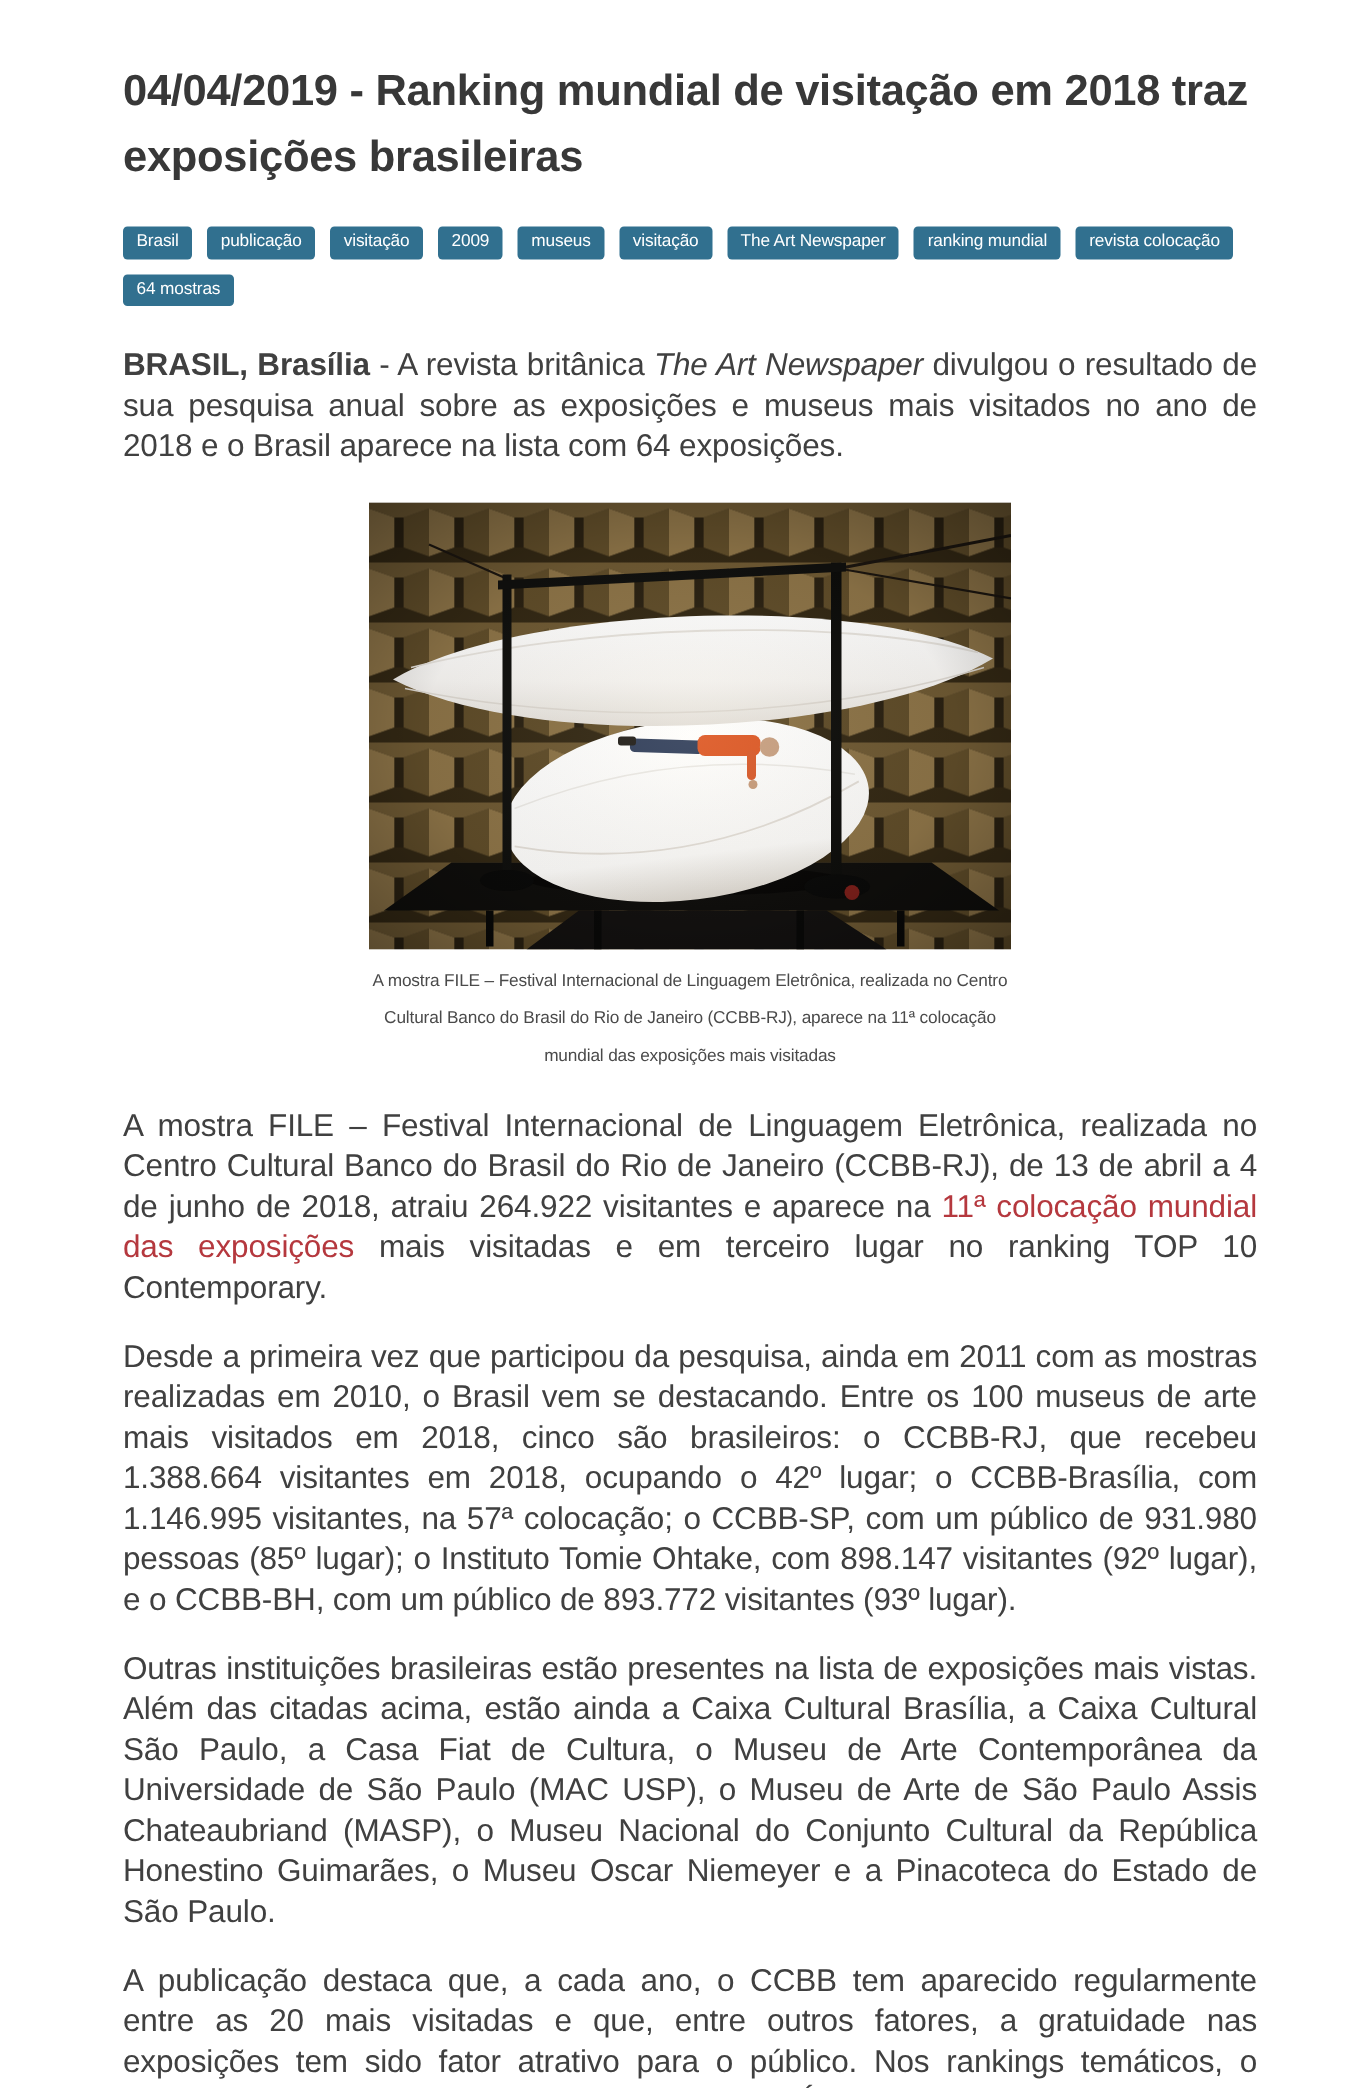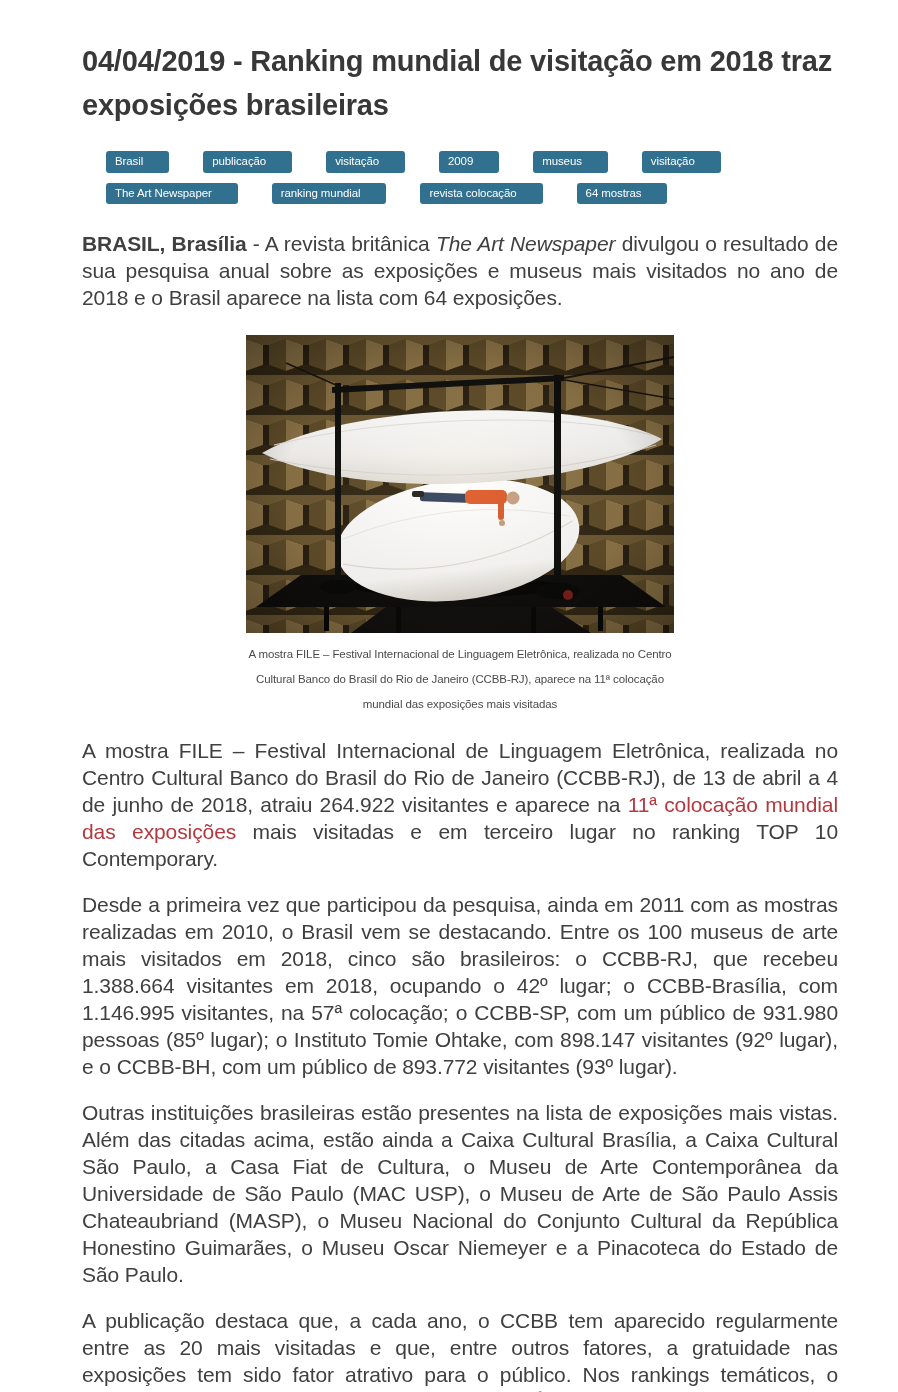--- a/index.html
+++ b/index.html
@@ -18,21 +18,21 @@
     color:var(--text);
   }
   .container{width:756px;margin-left:82px;padding-top:40px;}
   h1.title{
     font-size:29px;line-height:1.5;font-weight:700;color:var(--title);
     margin:0 0 24px 0;letter-spacing:-0.2px;
   }
   .tags{display:flex;flex-wrap:wrap;gap:10px;margin:0 0 26px 0;}
   .tag{
     background:var(--tag-bg);color:#ffffff;font-size:11.5px;line-height:1;
-    padding:5px 26px 5px 9px;border-radius:3px;white-space:nowrap;cursor:pointer;margin-left:24px;
+    padding:5px 9px 5px 9px;border-radius:3px;white-space:nowrap;cursor:pointer;
   }
   .para{
     font-size:21px;line-height:27px;text-align:justify;
     margin:0 0 19px 0;
   }
   .para.heading-para{font-weight:bold;margin-bottom:0;}
   .para .b{font-weight:bold;}
   .para .i{font-style:italic;}
   a.inline-link{color:var(--link);text-decoration:none;cursor:pointer;}
   figure{margin:24px 0 20px 0;}

